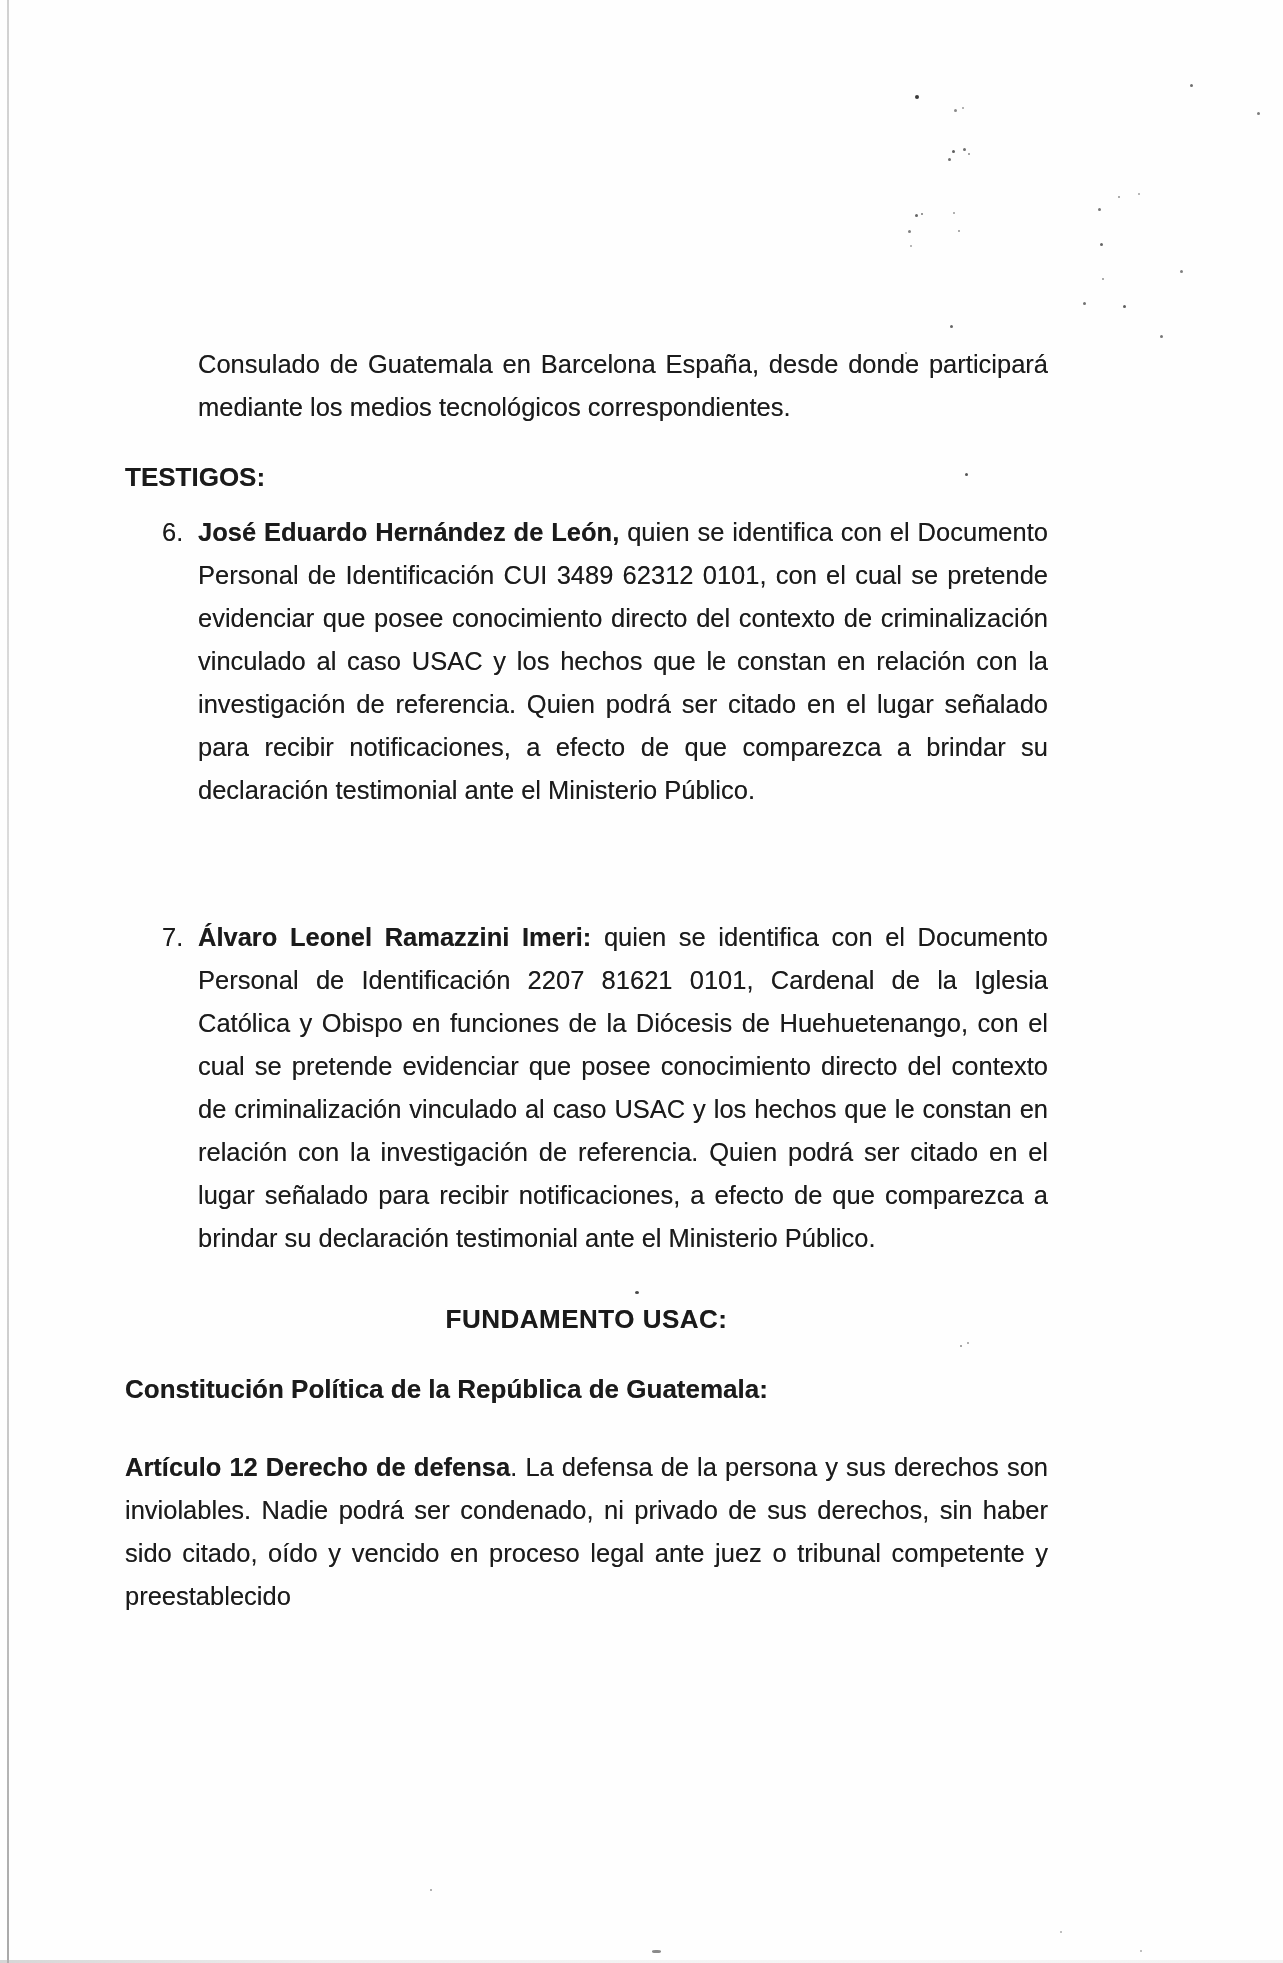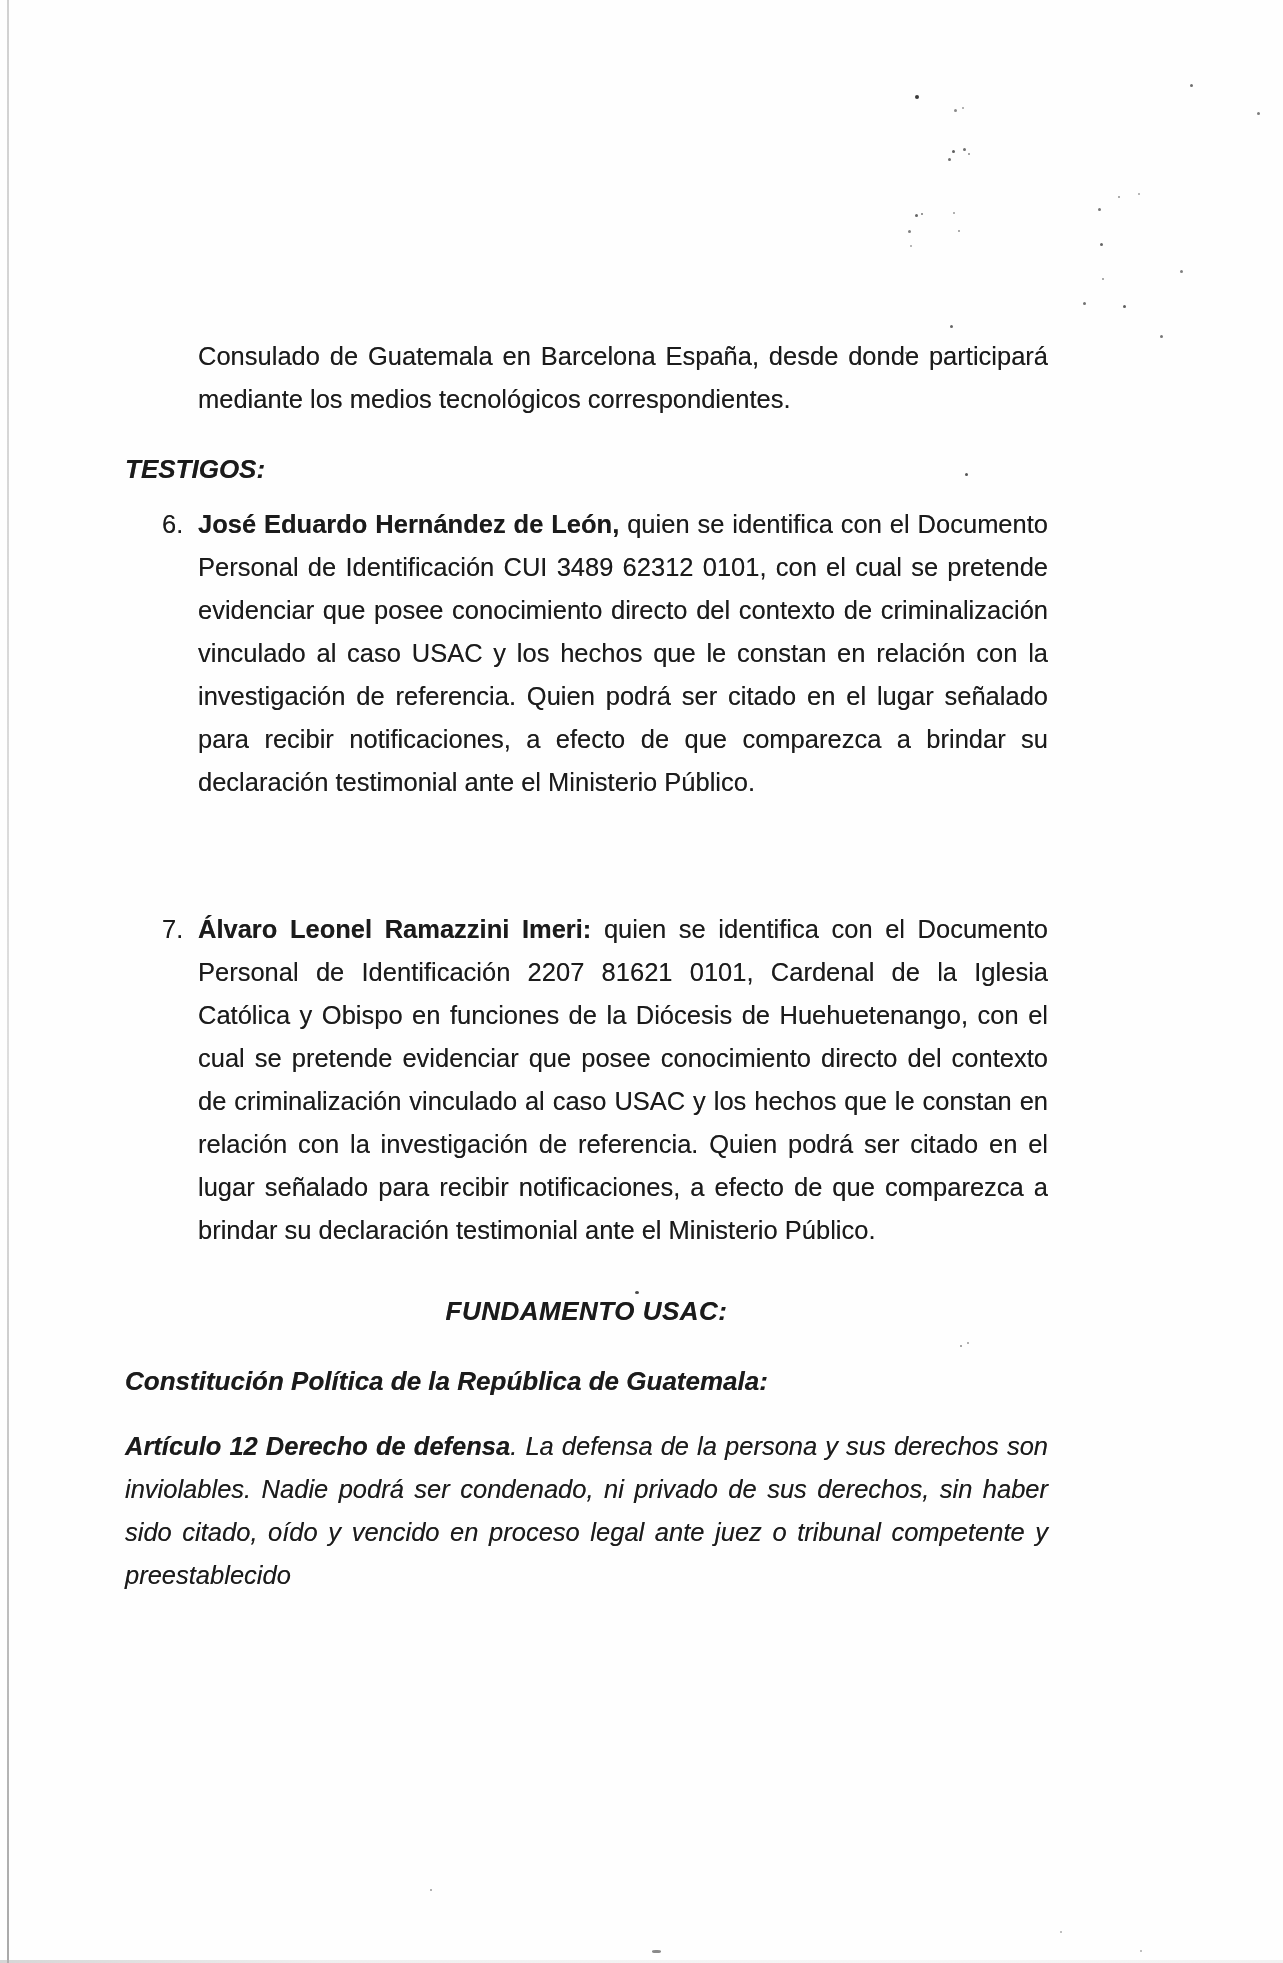--- a/index.html
+++ b/index.html
@@ -32,40 +32,39 @@
     opacity: .55;
   }
   .speck {
     position: absolute;
     border-radius: 50%;
   }
   
   .content {
     position: absolute;
     left: 125px;
-    top: 335px;
+    top: 343px;
     width: 923px;
     font-size: 25.5px;
     line-height: 43px;
     text-shadow: 0 0 0.6px rgba(25,25,25,.55);
   }
   .justify {
     text-align: justify;
     text-justify: inter-word;
   }
   .intro {
     margin: 0 0 0 73px;
     width: 850px;
   }
   p { margin: 0; }
   .heading {
     font-weight: bold;
     margin: 27px 0 0 0;
     font-size: 26px;
-    font-style: italic;
   }
   .witness {
     display: flex;
     margin-top: 12px;
   }
   .witness.gap-large {
     margin-top: 104px;
   }
   .witness .num {
     flex: none;
@@ -77,23 +76,22 @@
     width: 850px;
   }
   .legal-heading {
     text-align: center;
     margin-top: 38px;
     letter-spacing: 0.5px;
   }
   .constitution-heading {
   }
   .article {
-    margin-top: 22px;
+    margin-top: 35px;
     width: 923px;
-    font-style: italic;
   }
   b { font-weight: bold; }
 </style>
 </head>
 <body>
 
 <div class="page">
 
   <div class="edge-left"></div>
   <div class="edge-bottom"></div>

